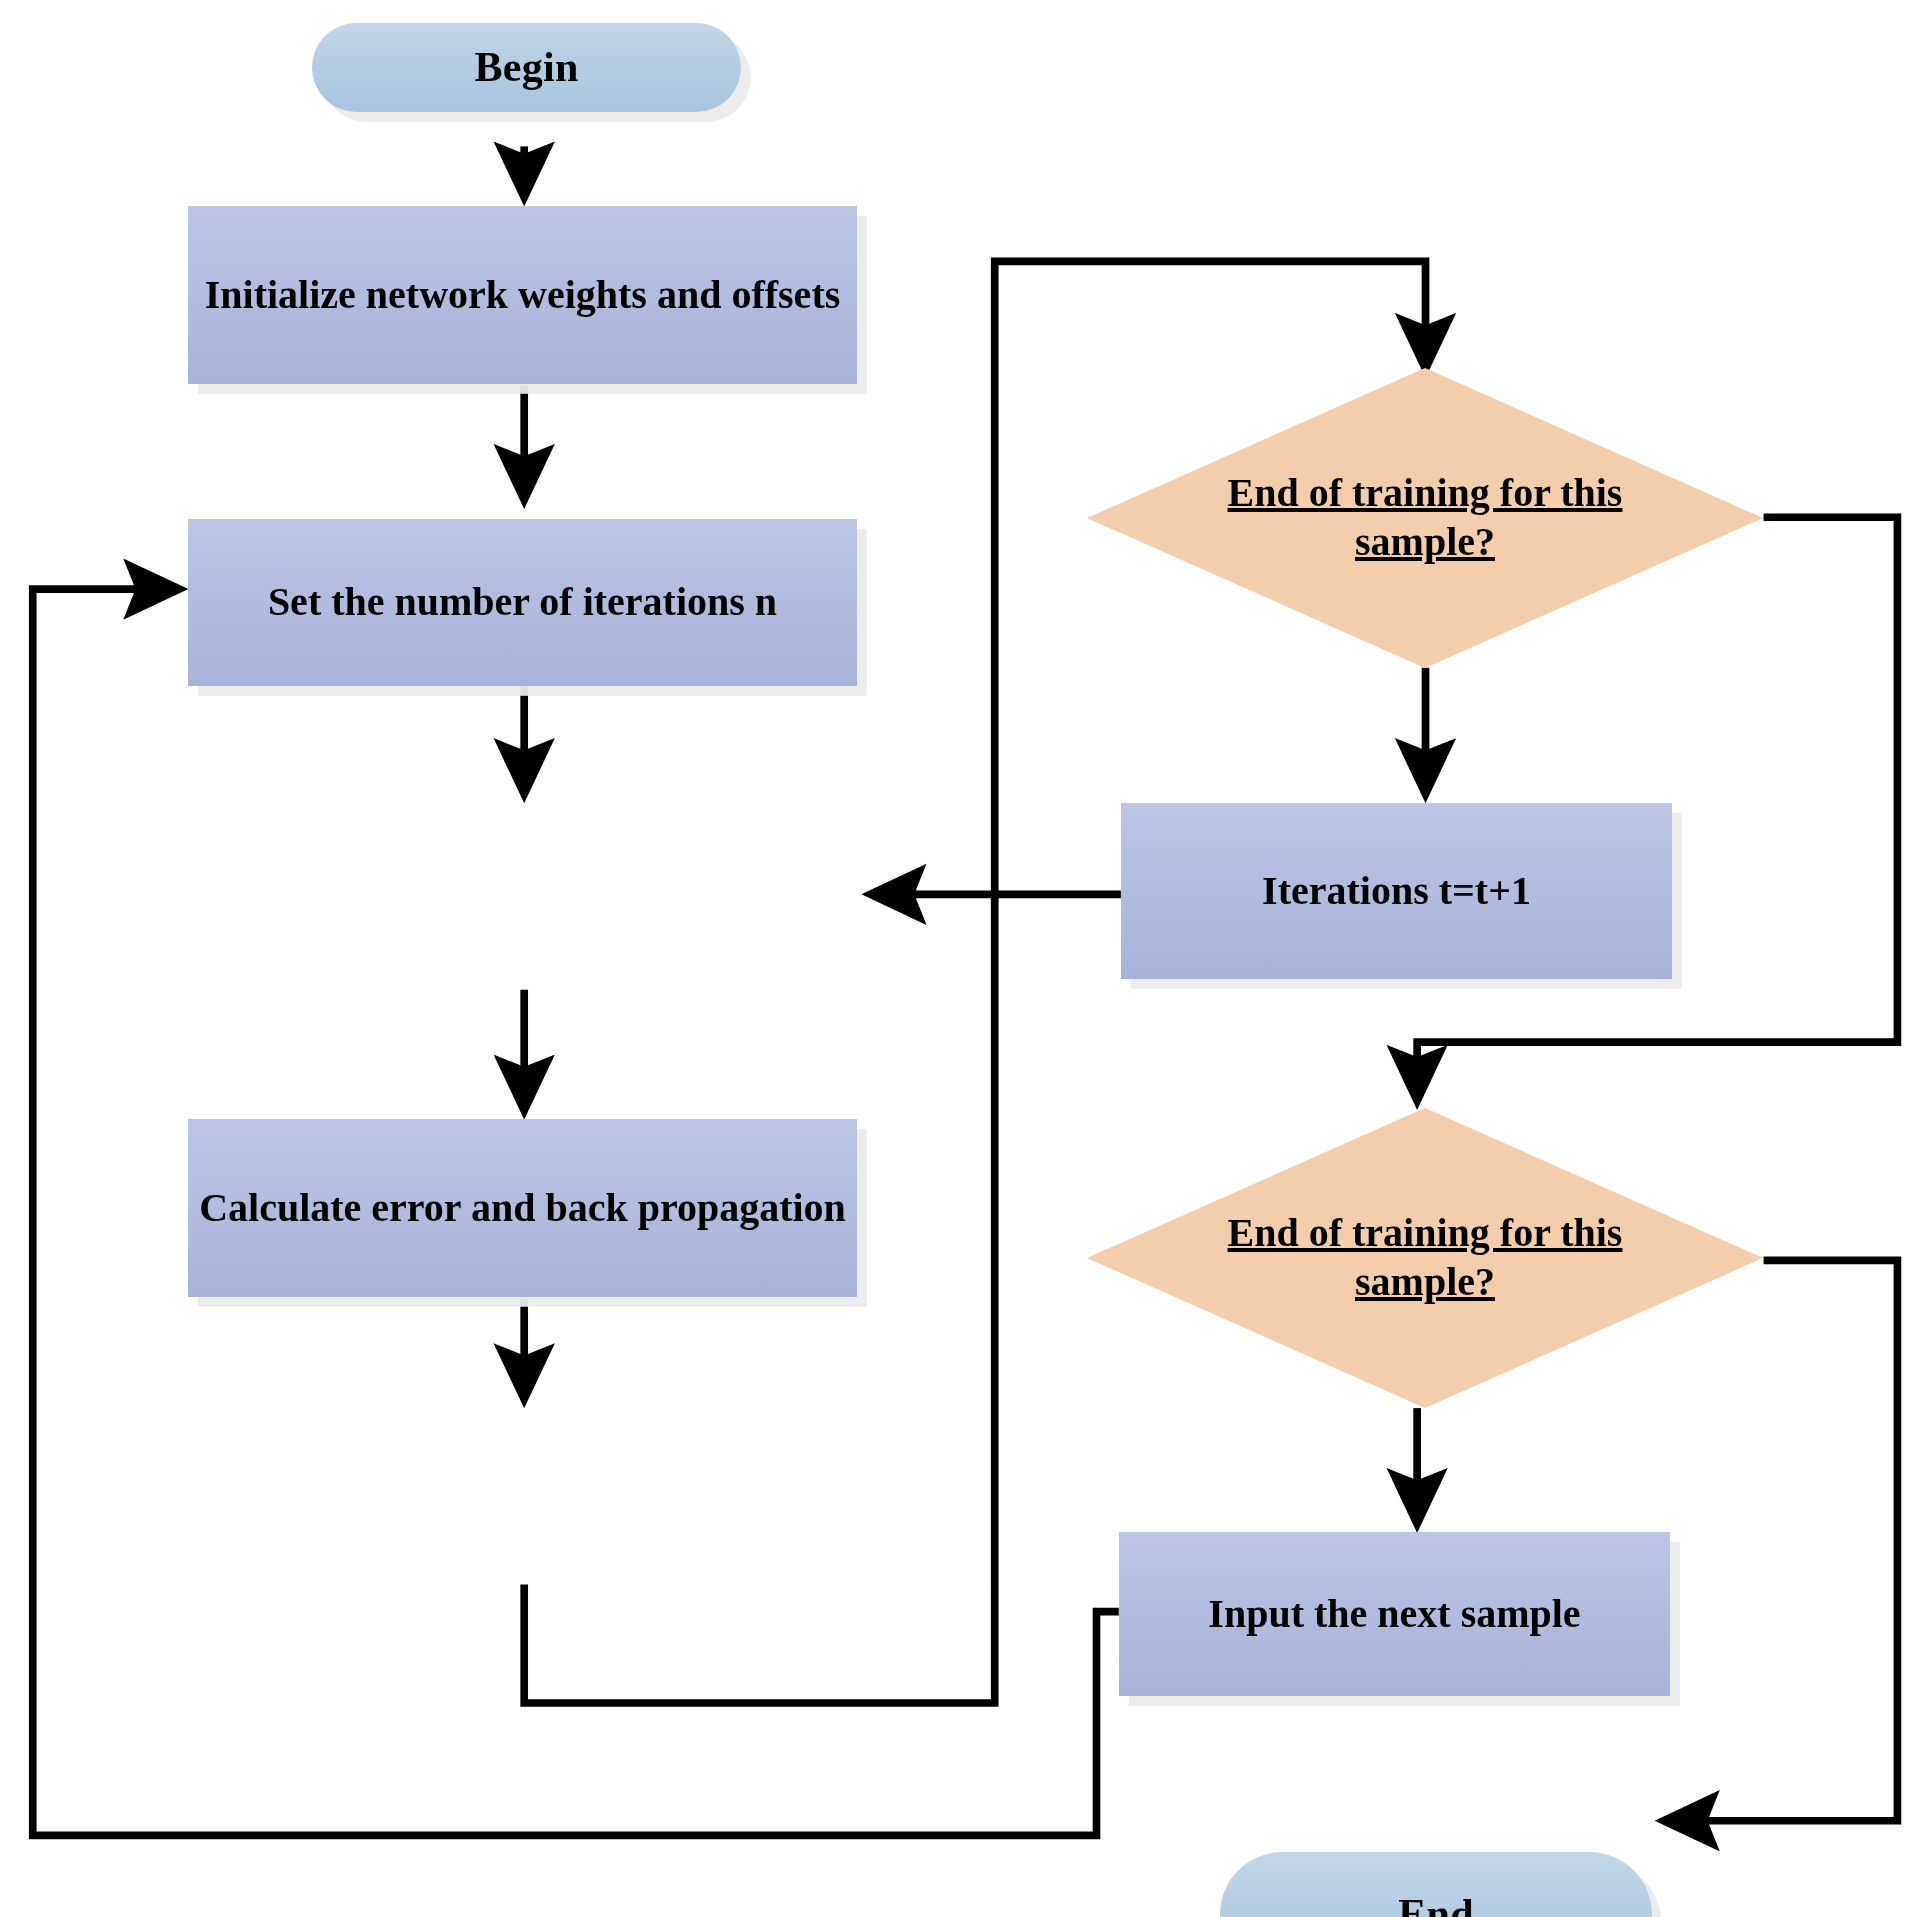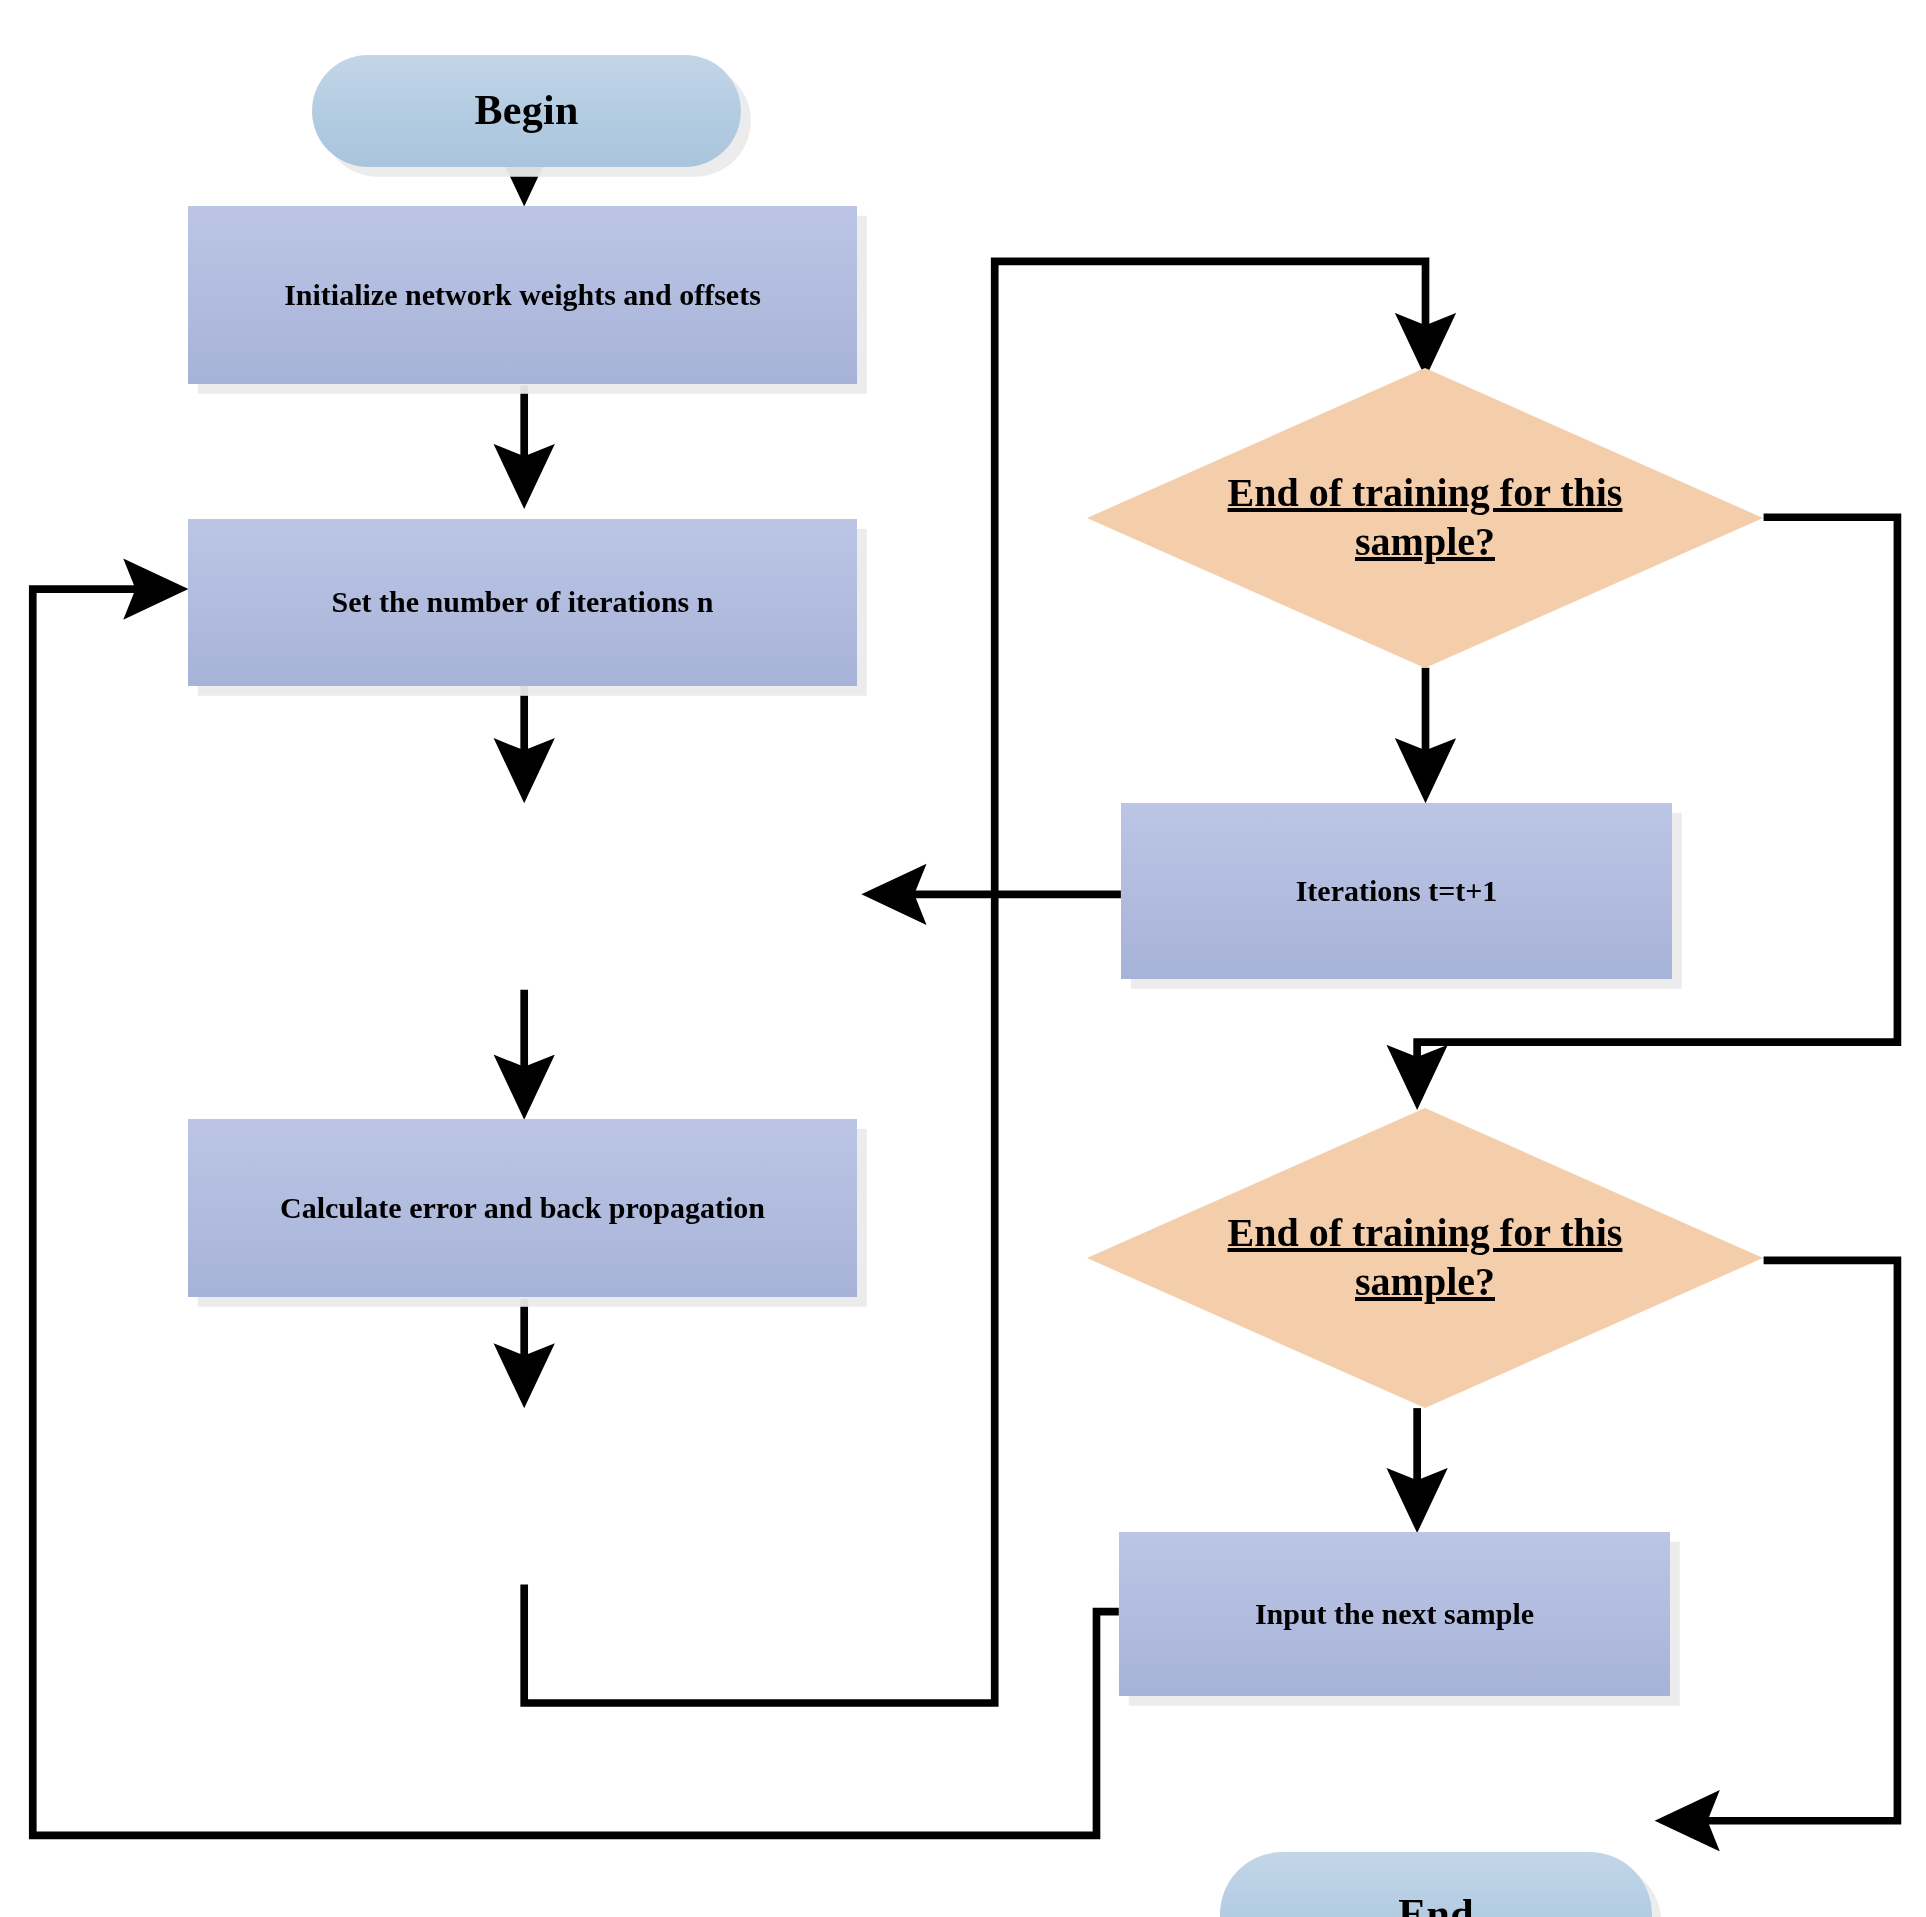--- a/index.html
+++ b/index.html
@@ -39,21 +39,21 @@
   .terminator {
     border-radius: 696px;
     background: linear-gradient(180deg, #c3d6e8 0%, #b5cde2 45%, #a9c4dd 100%);
     box-shadow: 9.8px 9.8px 0 0 rgba(235,235,235,0.95);
     font-size: 42px;
     letter-spacing: 0.3px;
   }
   .process {
     background: linear-gradient(180deg, #bcc5e4 0%, #b3bee0 40%, #a7b2d8 100%);
     box-shadow: 9.8px 9.8px 0 0 rgba(235,235,235,0.95);
-    font-size: 30px;
+    font-size: 40px;
     padding: 0 1px;
   }
   .decision {
     background: transparent;
     font-size: 40px;
   }
   .decision .dia-shape {
     position: absolute;
     left: 0; top: 0;
     width: 100%;
@@ -106,21 +106,21 @@
       <path d="M 2530,742 L 2722,742 L 2722,1495 L 2033,1495 L 2033,1578" marker-end="url(#arrow)"></path>
 
       <path d="M 2033,2020 L 2033,2185" marker-end="url(#arrow)"></path>
 
       <path d="M 2530,1808 L 2722,1808 L 2722,2612 L 2388,2612" marker-end="url(#arrow)"></path>
 
       <path d="M 1605,2312 L 1573,2312 L 1573,2633 L 47,2633 L 47,845 L 256,845" marker-end="url(#arrow)"></path>
     </g>
   </svg>
 
-  <div class="node terminator" style="left:312px; top:23px; width:429px; height:112px;margin-top:32px;">
+  <div class="node terminator" style="left:312px; top:23px; width:429px; height:89px;">
     <span class="txt">Begin</span>
   </div>
 
   <div class="node process" style="left:188px; top:206px; width:669px; height:178px;">
     <span class="txt">Initialize network weights and offsets</span>
   </div>
 
   <div class="node process" style="left:188px; top:509px; width:669px; height:167px;margin-top:10px;">
     <span class="txt">Set the number of iterations n</span>
   </div>

